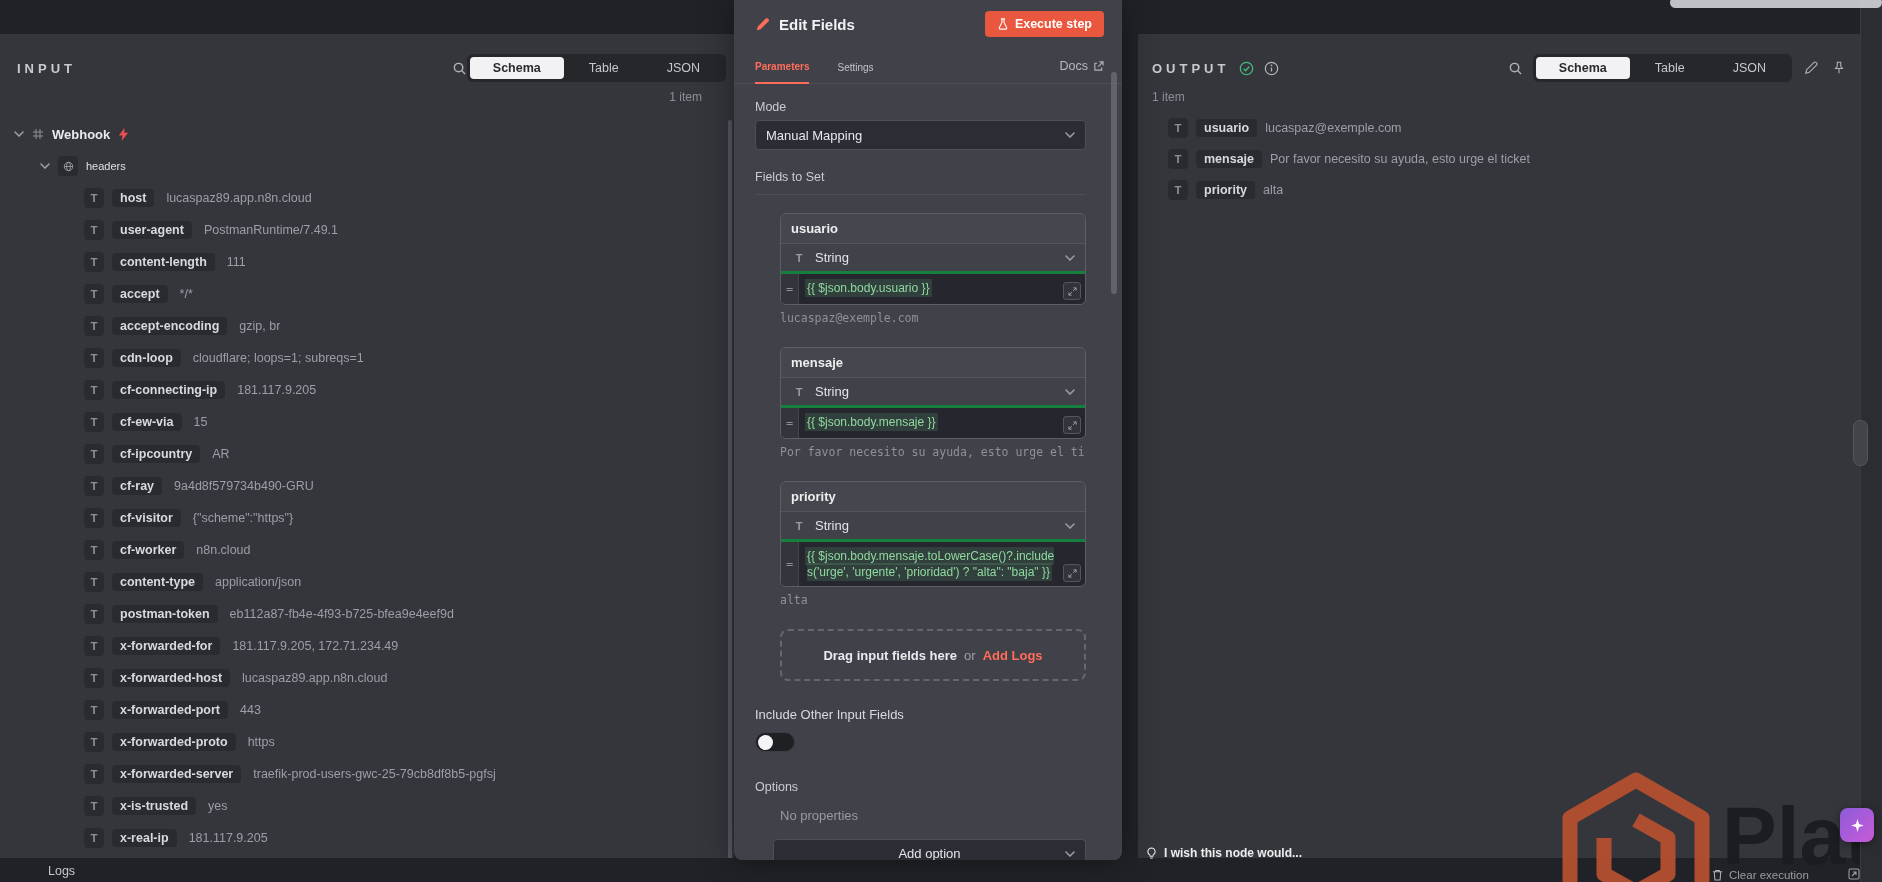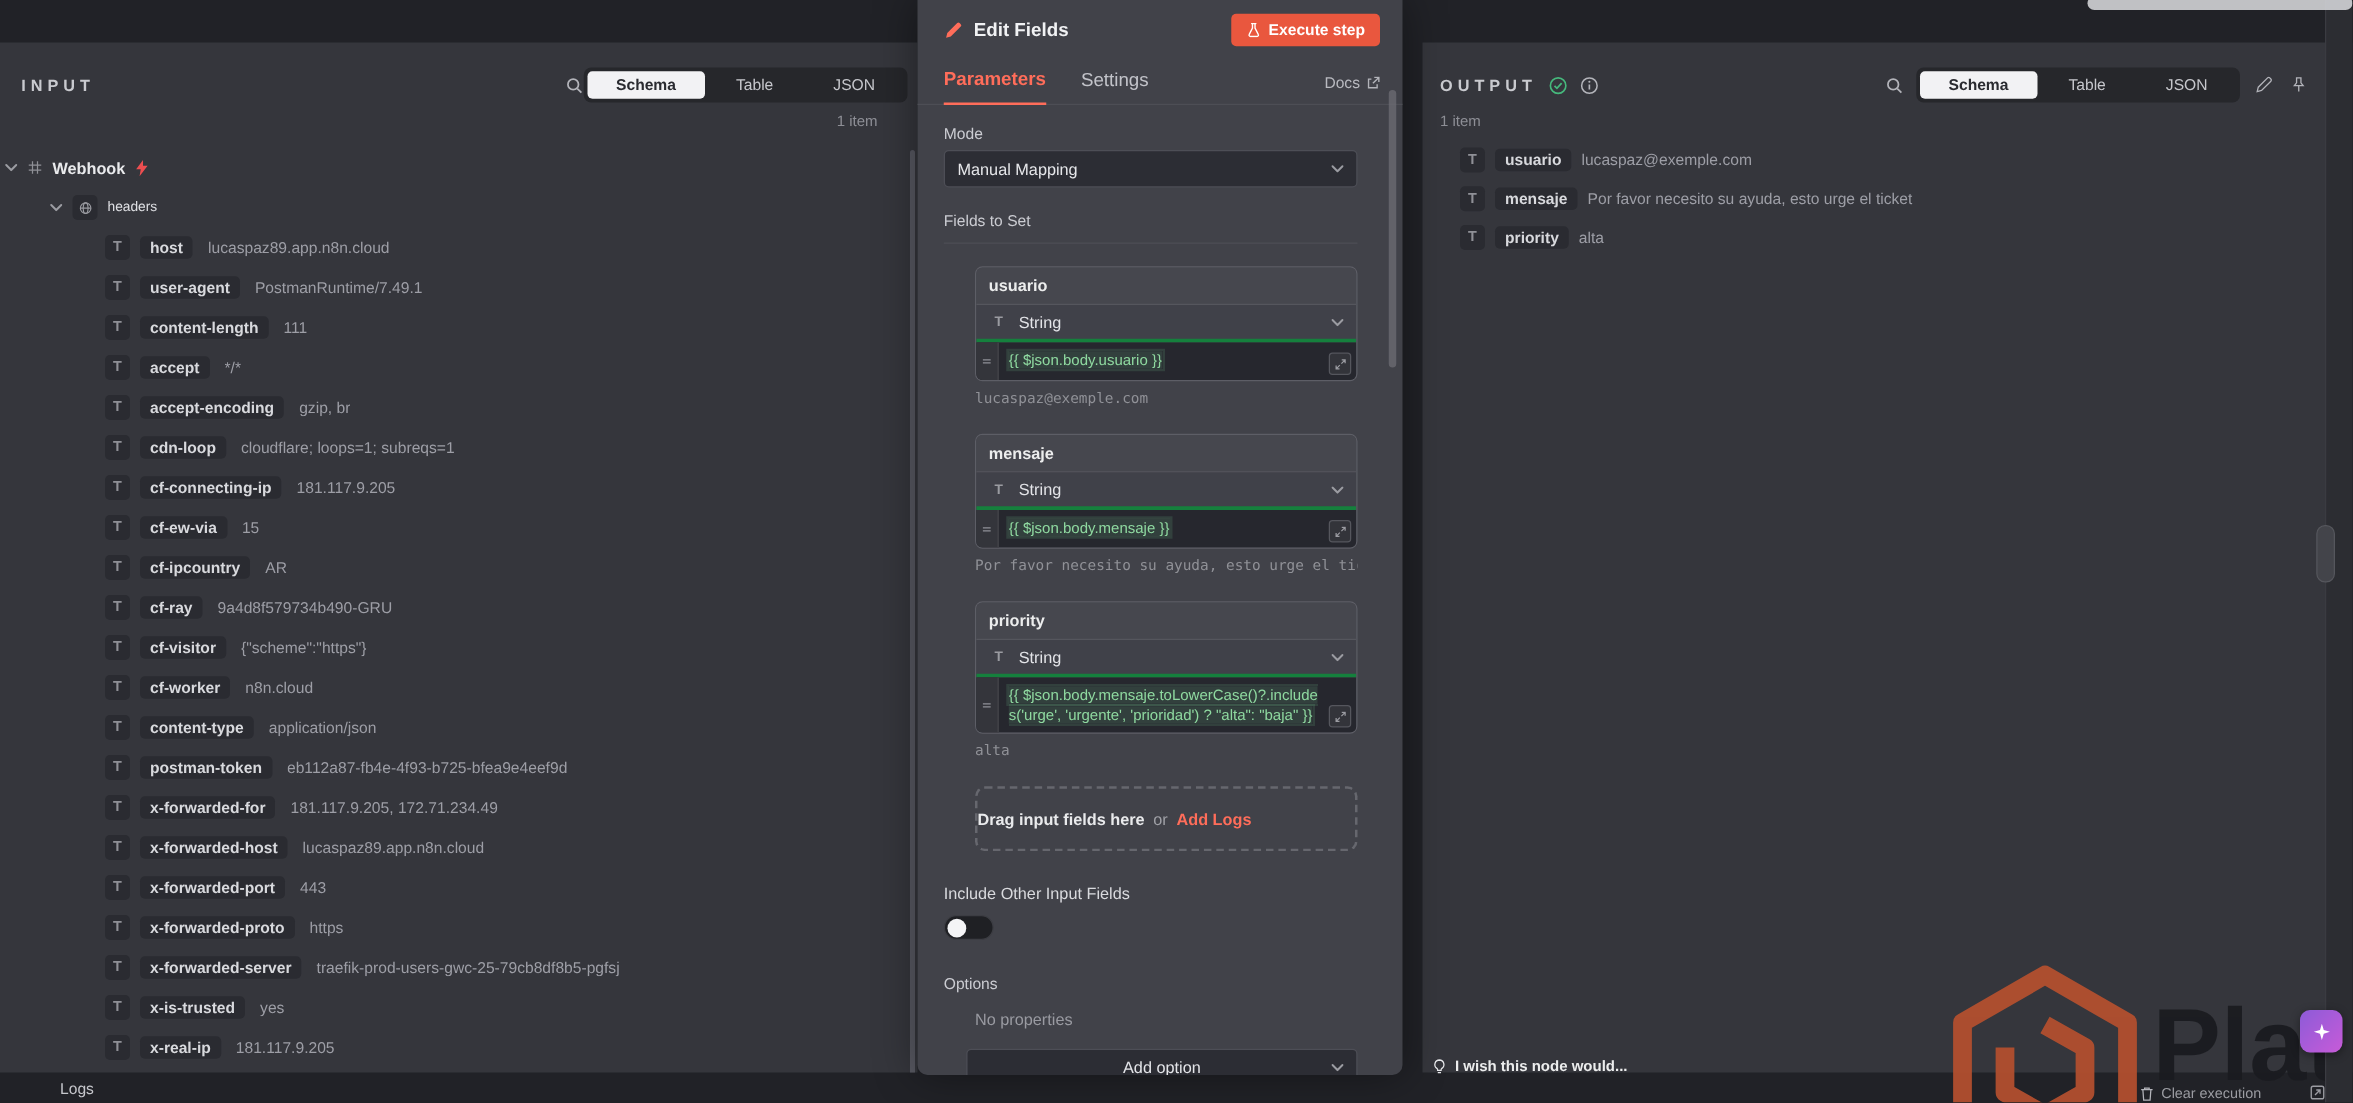--- a/index.html
+++ b/index.html
@@ -21,38 +21,38 @@
   .val{font-size:12.5px;color:#9d9ea6;white-space:nowrap;overflow:hidden;min-width:0;}
 
   
   .left-panel{position:absolute;left:0;top:34px;width:734px;bottom:24px;background:#35363c;overflow:hidden;z-index:1;}
   .panel-head{display:flex;align-items:center;padding:12px 8px 0 17px;height:56px;gap:0;}
   .spacer{flex:1;}
   .left-count{position:absolute;top:56px;right:32px;}
   .tree{position:absolute;top:84px;left:0;right:6px;bottom:0;overflow:hidden;}
   .trow{height:32px;display:flex;align-items:center;gap:8px;}
   .trow .chev{color:#9b9ca2;flex:none;}
-  .row-root{padding-left:4px;}
+  .row-root{padding-left:14px;}
   .row-root .nlabel{font-size:13px;font-weight:bold;color:#e9eaec;}
   .row-group{padding-left:40px;}
   .row-group .nlabel{font-size:11px;font-weight:normal;color:#dfe0e4;}
   .row-leaf{padding-left:84px;}
   .row-leaf .val{margin-left:4px;}
   .scrollthumb{position:absolute;width:4px;border-radius:2px;background:#585962;}
   .lthumb{right:2px;top:86px;height:740px;}
 
   
   .center-panel{position:absolute;left:734px;top:0;width:388px;height:860px;background:#414249;z-index:3;
     box-shadow:0 0 34px rgba(0,0,0,.4);border-radius:0 0 8px 8px;}
   .c-header{display:flex;align-items:center;height:48px;padding:0 18px 0 21px;gap:9px;}
   .c-title{font-size:15px;font-weight:bold;color:#f1f2f4;}
   .exec-btn{margin-left:auto;display:flex;align-items:center;gap:6px;background:#e9573e;border:none;border-radius:4px;
     color:#fff;font-size:12.5px;font-weight:bold;padding:6px 12px;cursor:pointer;}
   .c-tabs{display:flex;align-items:flex-end;height:36px;padding:0 18px 0 21px;gap:28px;border-bottom:1px solid #4d4e55;}
-  .c-tab{font-size:15px;color:#c2c3c9;padding-bottom:10px;cursor:pointer;border:none;background:none;}
+  .c-tab{font-size:10px;color:#c2c3c9;padding-bottom:10px;cursor:pointer;border:none;background:none;}
   .c-tab.active{color:#ff6d5a;font-weight:bold;border-bottom:2px solid #ff6d5a;margin-bottom:-1px;}
   .docs-link{margin-left:auto;display:flex;align-items:center;gap:5px;color:#b9bac0;font-size:12.5px;padding-bottom:10px;cursor:pointer;}
   .c-body{position:absolute;top:84px;bottom:0;left:0;right:0;overflow:hidden;padding:16px 36px 0 21px;}
   .form-label{font-size:12.5px;color:#cbccd2;margin-bottom:6px;}
   .select{height:30px;background:#2c2d34;border:1px solid #4d4e56;border-radius:4px;display:flex;align-items:center;
     padding:0 10px;font-size:13px;color:#e6e7ea;cursor:pointer;}
   .select .chev{margin-left:auto;color:#9b9ca2;}
   .sec-rule{border:none;border-top:1px solid #4d4e55;margin:10px 0 18px 0;}
 
   .field-card{margin-left:25px;border:1px solid #5d5e66;border-radius:6px;overflow:hidden;background:#43444b;}
@@ -71,21 +71,21 @@
   .fc-eq::before{content:"=";}
   .fc-code{flex:1;padding:6px 26px 6px 8px;font-family:"DejaVu Sans Mono",monospace;font-size:12px;line-height:16px;
     color:#8fd9a0;white-space:pre-wrap;word-break:break-all;}
   .fc-code .hl{background:rgba(127,219,154,.14);box-shadow:0 0 0 2px rgba(127,219,154,.14);}
   .fc-expand{position:absolute;right:4px;bottom:4px;width:18px;height:18px;border:1px solid #55565d;border-radius:3px;
     background:#33343a;color:#9b9ca2;display:flex;align-items:center;justify-content:center;cursor:pointer;}
   .fc-preview{margin:6px 0 22px 25px;font-family:"DejaVu Sans Mono",monospace;font-size:11.5px;color:#909197;
     white-space:nowrap;overflow:hidden;}
 
   .drag-area{margin:8px 0 0 25px;height:52px;border:2px dashed #66676e;border-radius:8px;
-    display:flex;align-items:center;gap:7px;}
+    display:flex;align-items:center;justify-content:center;gap:7px;}
   .drag-main{font-size:13px;font-weight:bold;color:#e9eaec;}
   .drag-or{font-size:13px;color:#9fa0a6;}
   .drag-add{font-size:13px;font-weight:bold;color:#ff6d5a;cursor:pointer;}
 
   .toggle{margin-top:10px;width:40px;height:20px;border-radius:10px;background:#1f2024;border:1px solid #3c3d43;
     position:relative;cursor:pointer;}
   .toggle .knob{position:absolute;left:2px;top:1.5px;width:15px;height:15px;border-radius:50%;background:#f4f4f6;}
 
   .no-props{margin:14px 0 0 25px;font-size:13px;color:#999aa1;}
   .add-option{margin:16px 0 0 18px;height:29px;background:#2c2d34;border:1px solid #4d4e56;border-radius:4px;

